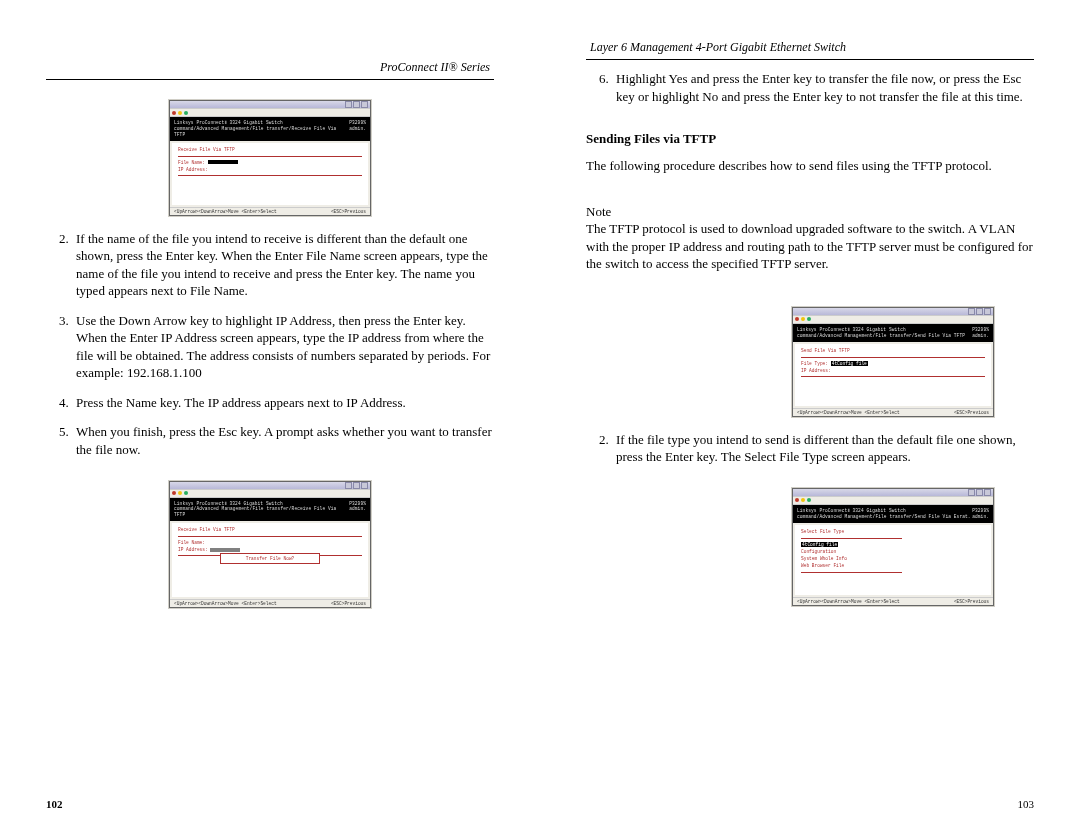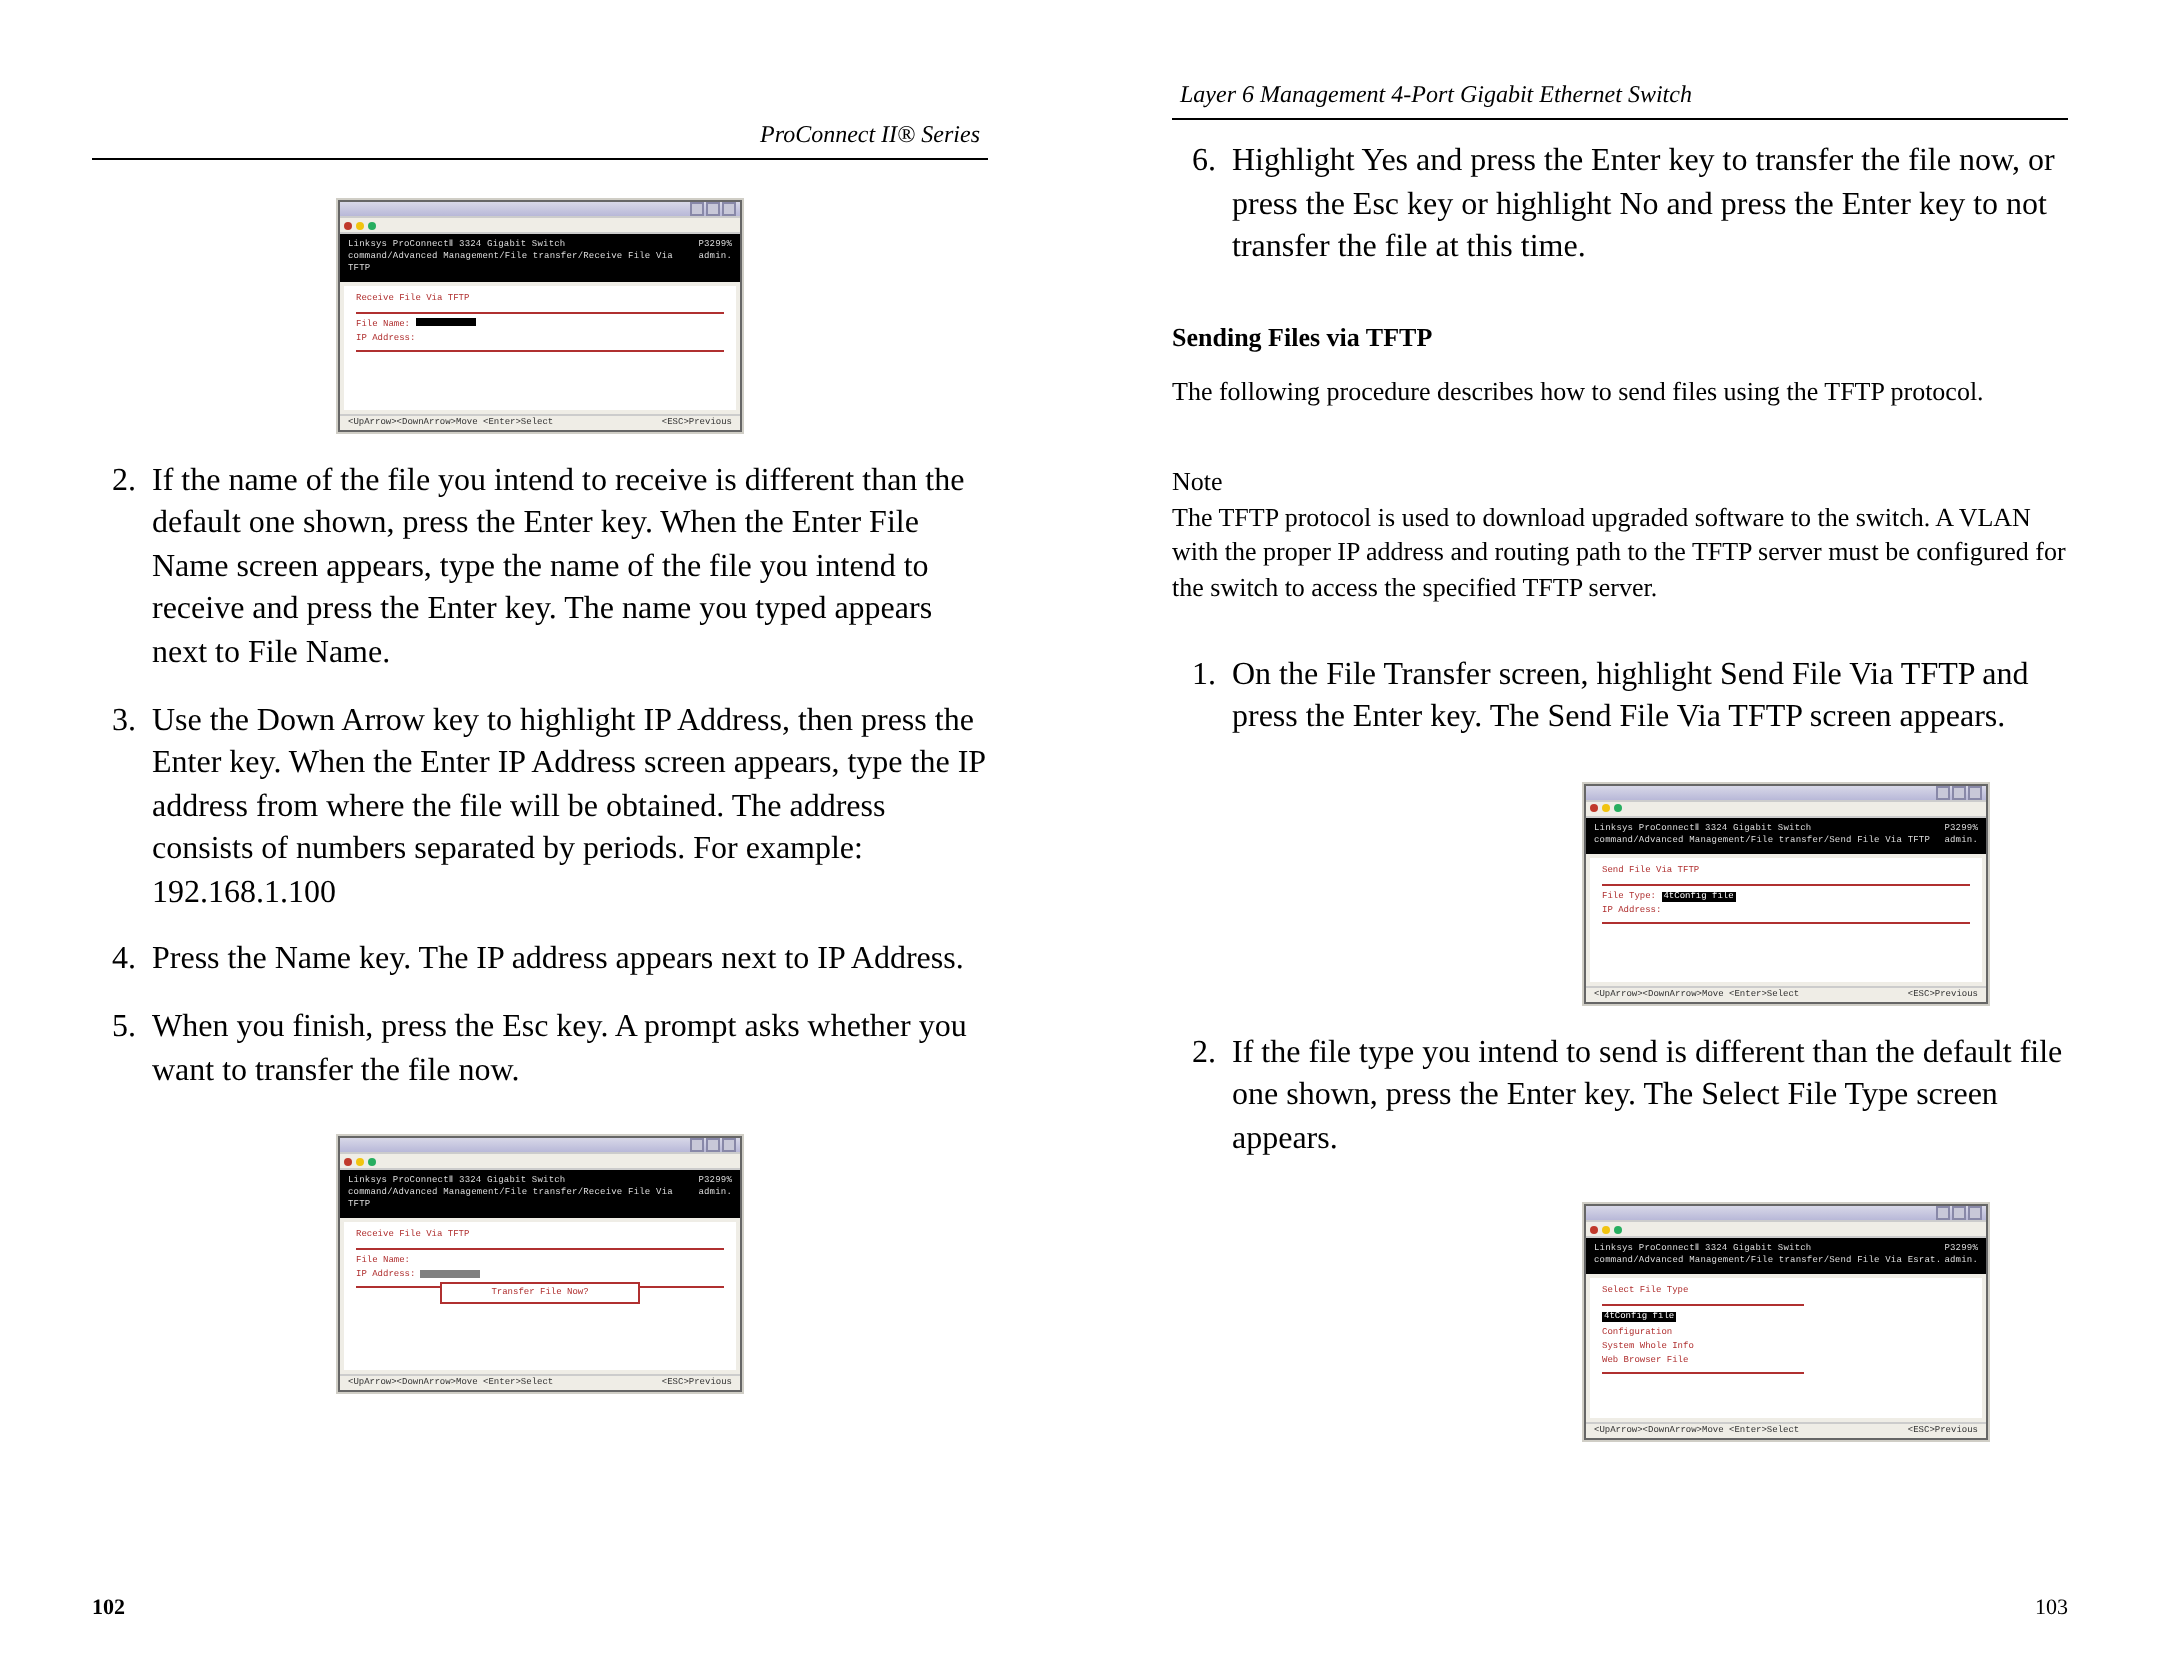--- a/index.html
+++ b/index.html
@@ -38,21 +38,21 @@
     border-top: 1px solid #000;
     margin: 0 0 10px 0;
   }
   .body-text {
     font-size: 13px;
     line-height: 1.35;
   }
   ol.body-list {
     margin: 0 0 0 0;
     padding: 0 0 0 26px;
-    font-size: 16px;
+    font-size: 13px;
     line-height: 1.35;
   }
   ol.body-list li {
     margin-bottom: 12px;
     padding-left: 4px;
   }
   .section-title {
     font-weight: bold;
     font-size: 13px;
     margin: 14px 0 10px 0;
@@ -267,23 +267,20 @@
 
     <div class="section-title">Sending Files via TFTP</div>
 
     <div class="body-text" style="margin-bottom:28px;">The following procedure describes how to send files using the TFTP protocol.</div>
 
     <div class="note-block">
       <span>Note</span><br>
       <span>The TFTP protocol is used to download upgraded software to the switch. A VLAN with the proper IP address and routing path to the TFTP server must be configured for the switch to access the specified TFTP server.</span>
     </div>
 
-    <ol class="body-list" start="1">
-      <li>On the File Transfer screen, highlight Send File Via TFTP and press the Enter key. The Send File Via TFTP screen appears.</li>
-    </ol>
 
     <div class="figure" style="justify-content:flex-end; padding-right:40px;">
       <div class="win">
         <div class="titlebar">
             <div class="tbtn"></div>
             <div class="tbtn"></div>
             <div class="tbtn"></div>
           </div>
         <div class="toolbar">
             <span class="c r"></span>

